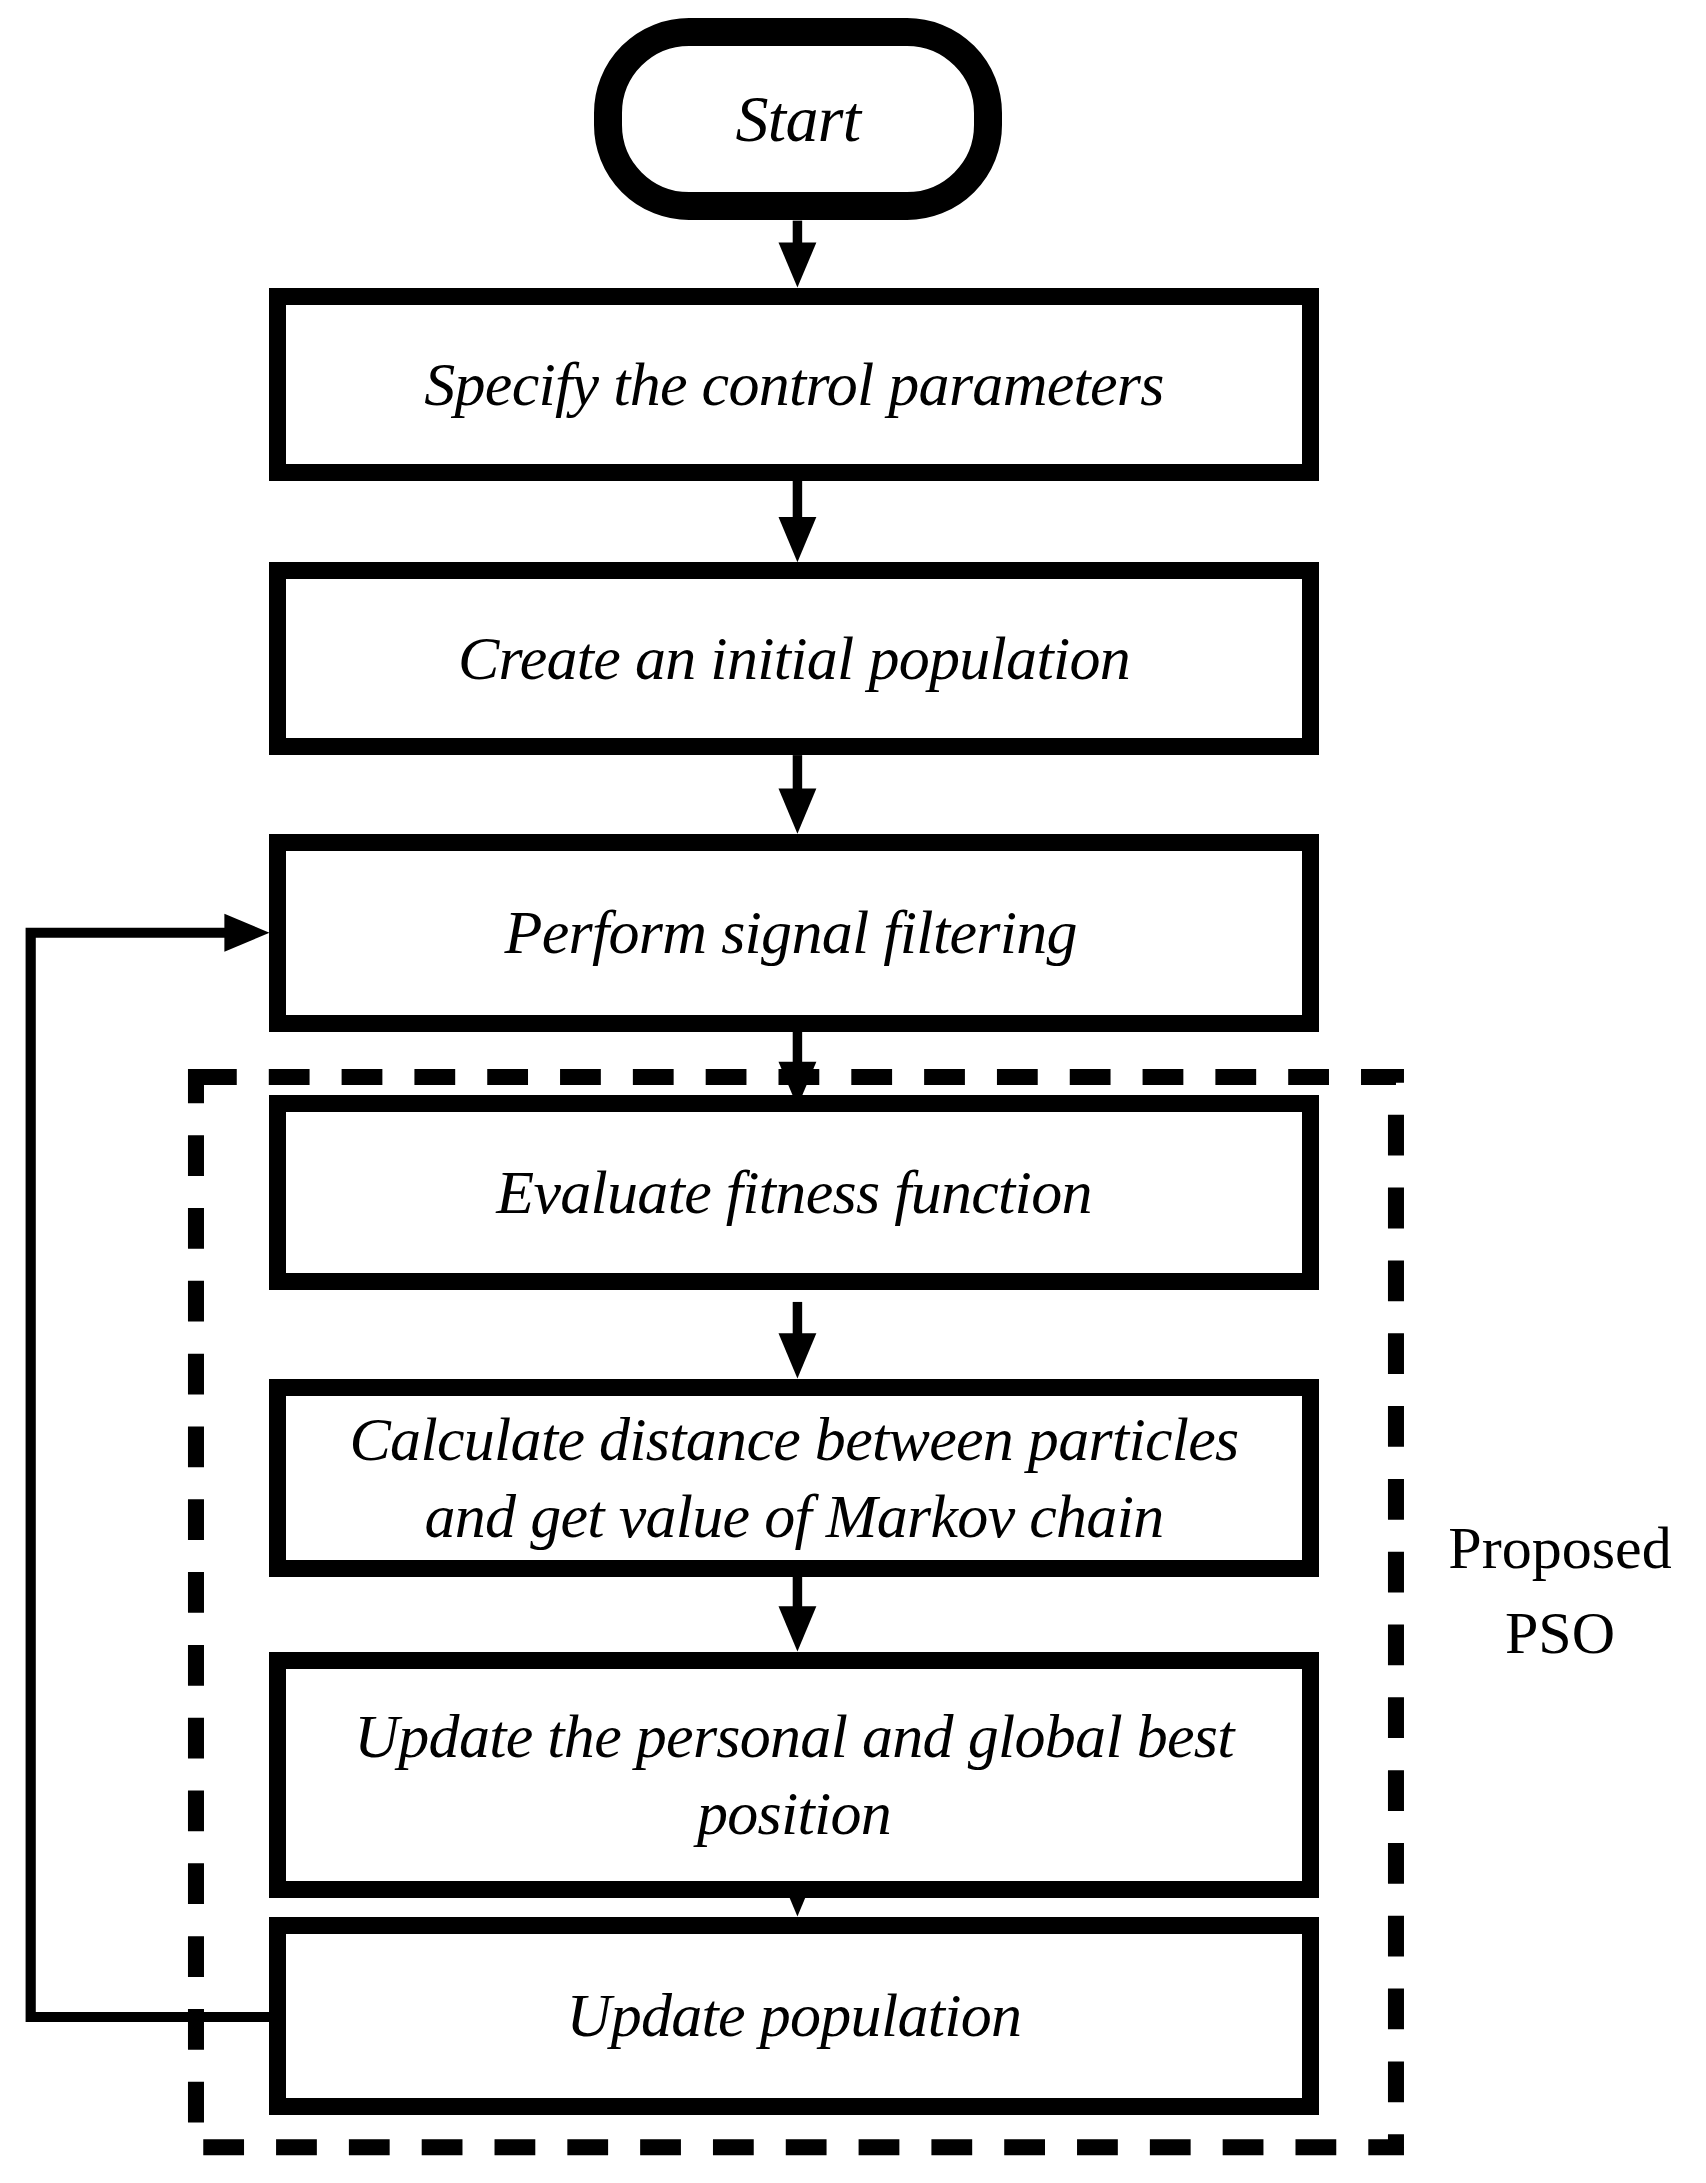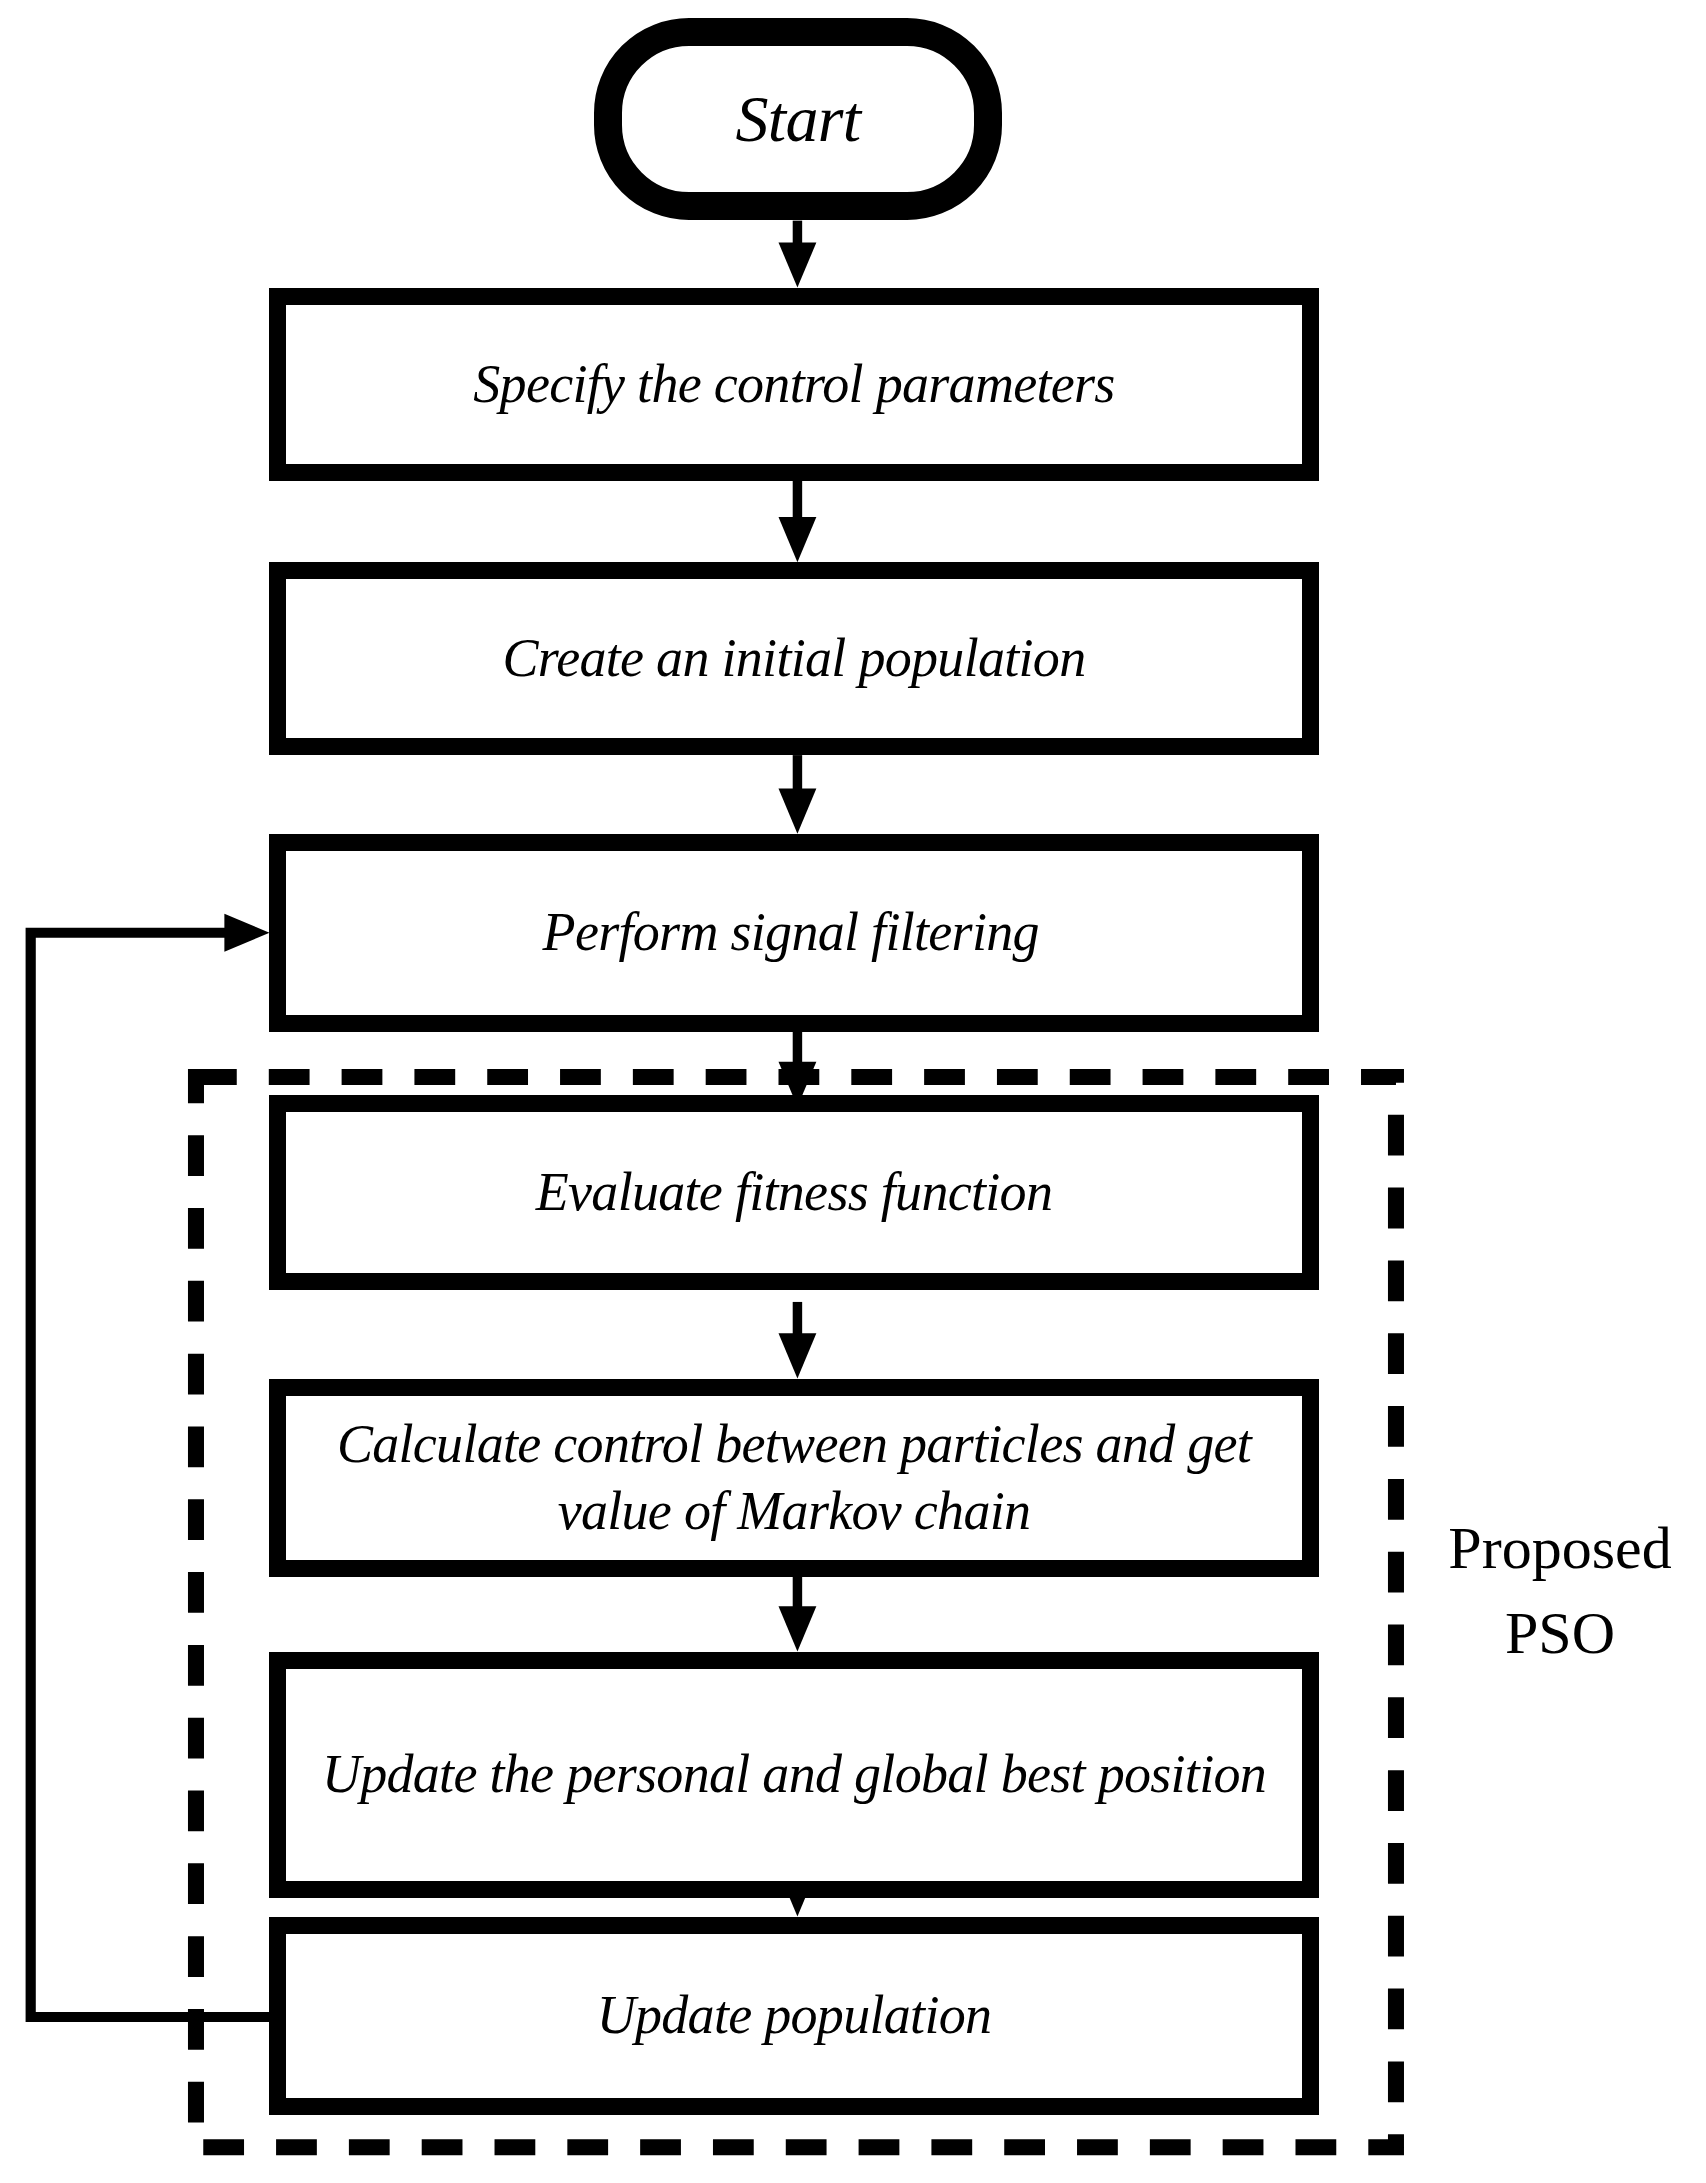--- a/index.html
+++ b/index.html
@@ -26,21 +26,21 @@
   .node {
     position: absolute;
     box-sizing: border-box;
     background: #ffffff;
     border: 17.5px solid #000000;
     display: flex;
     align-items: center;
     justify-content: center;
     text-align: center;
     font-style: italic;
-    font-size: 54px;
+    font-size: 62px;
     line-height: 1.25;
     color: #000000;
     letter-spacing: -0.7px;
     padding: 0 14.6px;
   }
   .node.process {
     left: 269px;
     width: 1050px;
   }
   .node.terminator {
@@ -120,21 +120,21 @@
 
   <div class="node process" style="top:834px; height:198px;padding-left:8px;">
     <span>Perform signal filtering</span>
   </div>
 
   <div class="node process" style="top:1095px; height:195px;">
     <span>Evaluate fitness function</span>
   </div>
 
   <div class="node process" style="top:1379px; height:198px;">
-    <span>Calculate control between particles and get value of Markov chain</span>
+    <span>Calculate distance between particles and get value of Markov chain</span>
   </div>
 
   <div class="node process" style="top:1652px; height:246px;">
     <span>Update the personal and global best position</span>
   </div>
 
   <div class="node process" style="top:1917px; height:198px;">
     <span>Update population</span>
   </div>
 

